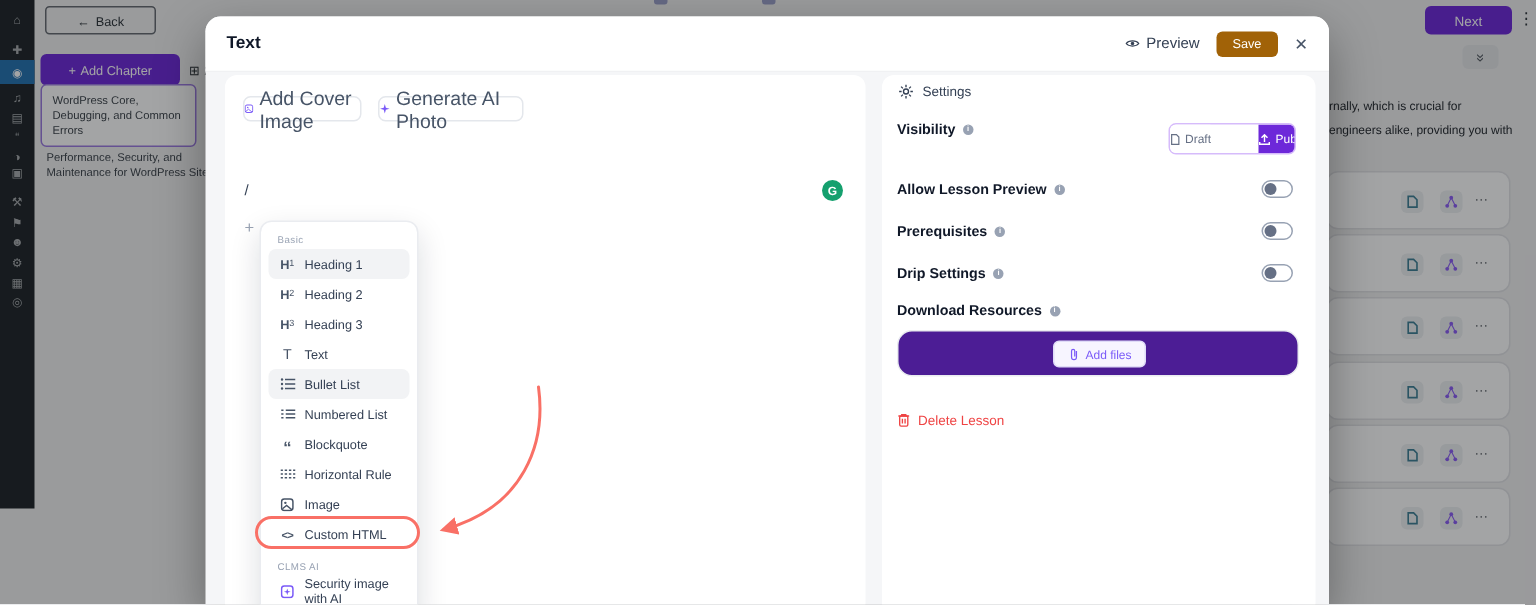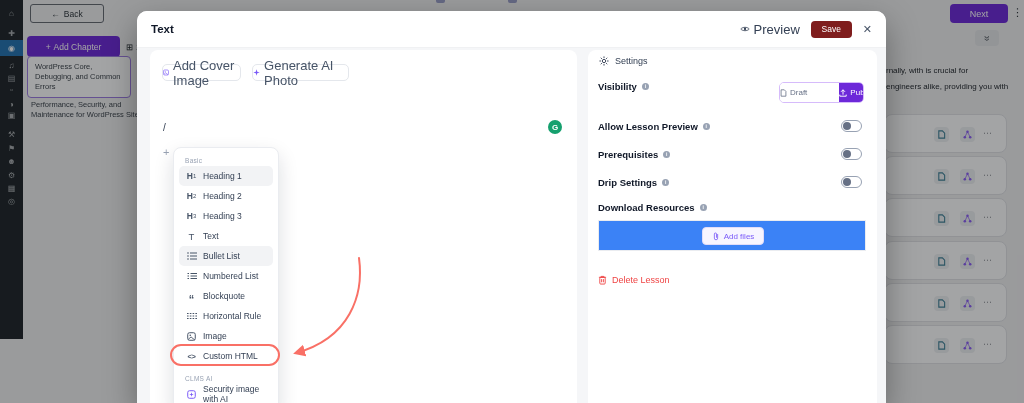--- a/index.html
+++ b/index.html
@@ -29,41 +29,41 @@
   .row-dots { position:absolute; top:13px; left:98px; font-size:9px; color:#797d82; }
   .step-remnant { top:0; width:9px; height:3px; background:#9a9ec9; border-radius:0 0 2px 2px; z-index:1; }
 
   #overlay { position:absolute; inset:0; background:rgba(14,15,18,0.38); z-index:20; }
 
   
   .modal { position:absolute; left:137px; top:11px; width:749px; height:392px; background:#f5f6f8; border-radius:10px 10px 0 0; box-shadow:0 12px 32px rgba(0,0,0,0.35); z-index:30; }
   .modal-header { height:37px; background:#fff; border-radius:10px 10px 0 0; border-bottom:1px solid #f0f1f3; display:flex; align-items:center; padding:0 14px; }
   .modal-title { font-size:11.5px; font-weight:bold; color:#101828; }
   .header-right { margin-left:auto; display:flex; align-items:center; gap:11px; }
-  .preview-btn { display:flex; align-items:center; gap:4px; font-size:13px; color:#344054;text-align:center; }
-  .save-btn { width:41px; height:17px; background:#7f1d1d; border-radius:4px; color:#fff; font-size:8.5px; display:flex; align-items:center; justify-content:center;text-align:center; }
+  .preview-btn { display:flex; align-items:center; gap:4px; font-size:10px; color:#344054;text-align:center; }
+  .save-btn { width:41px; height:17px; background:#a16207; border-radius:4px; color:#fff; font-size:8.5px; display:flex; align-items:center; justify-content:center;text-align:center; }
   .close-btn { font-size:11px; color:#475467; }
 
   .editor-card { position:absolute; left:13px; top:39px; width:427px; height:360px; background:#fff; border-radius:8px; }
   .cover-btn { position:absolute; top:14px; height:17px; border:1px solid #e4e7ec; border-radius:5px; display:flex; align-items:center; justify-content:center; gap:4px; font-size:13px; color:#475467; background:#fff; }
   .lesson-title { position:absolute; left:12px; top:39px; font-size:13.5px; font-weight:bold; color:#101828; }
   .slash-cursor { position:absolute; left:13px; top:72px; font-size:10px; color:#344054; }
   .grammarly { position:absolute; left:398px; top:70px; width:14px; height:14px; border-radius:50%; background:#15a06e; color:#fff; font-size:8px; font-weight:bold; display:flex; align-items:center; justify-content:center; }
   .plus-hint { position:absolute; left:13px; top:96px; font-size:11px; color:#98a2b3; }
 
   .settings-card { position:absolute; left:451px; top:39px; width:289px; height:360px; background:#fff; border-radius:8px; }
   .settings-head { position:absolute; left:11px; top:6px; display:flex; align-items:center; gap:6px; font-size:9px; color:#344054; }
   .set-label { position:absolute; left:10px; font-size:9.5px; font-weight:bold; color:#101828; display:flex; align-items:center; }
   .info { display:inline-block; width:7px; height:7px; border-radius:50%; background:#98a2b3; color:#fff; font-size:5px; line-height:7px; text-align:center; margin-left:5px; font-style:normal; }
   .segmented { position:absolute; left:191px; top:32px; width:85px; height:21px; border:1px solid #d6bbfb; border-radius:5px; display:flex; overflow:hidden; background:#fff;gap:32px; }
   .seg-draft { width:38px; display:flex; align-items:center; justify-content:center; gap:3px; font-size:8px; color:#667085; background:#fff; }
   .seg-publish { flex:1; display:flex; align-items:center; gap:3px; font-size:8px; color:#fff; background:#6d28d9; }
   .toggle { position:absolute; left:253px; width:21px; height:12px; border:1px solid #98a2b3; border-radius:7px; background:#fff; }
   .toggle::before { content:""; position:absolute; left:1px; top:1px; width:8px; height:8px; border-radius:50%; background:#667085; }
-  .files-box { position:absolute; left:10px; top:170px; width:268px; height:31px; border:1px solid #eaecf0; border-radius:0; background:#3b82f6; }
+  .files-box { position:absolute; left:10px; top:170px; width:268px; height:31px; border:1px solid #eaecf0; border-radius:10px; background:#4c1d95; }
   .add-files-btn { position:absolute; left:103px; top:6px; width:62px; height:18px; background:#f7f5ff; border:1px solid #e0dcf8; border-radius:4px; display:flex; align-items:center; justify-content:center; gap:4px; font-size:8px; color:#7a5af8; }
   .delete-btn { position:absolute; left:10px; top:225px; display:flex; align-items:center; gap:5px; font-size:9px; color:#ef4444; }
 
   
   .block-menu { position:absolute; left:173px; top:147px; width:106px; background:#fff; border:1px solid #eaecf0; border-radius:8px; box-shadow:0 8px 20px rgba(16,24,40,0.14); padding:6px 5px 8px 5px; z-index:35; }
   .menu-section { height:12px; font-size:6.5px; color:#98a2b3; letter-spacing:0.3px; padding-left:6px; display:flex; align-items:center; }
   .menu-item { height:20px; display:flex; align-items:center; gap:5px; padding:0 6px; border-radius:5px; font-size:8.5px; color:#344054; }
   .menu-item.sel { background:#f2f3f5; }
   .mi { width:13px; display:flex; align-items:center; justify-content:center; color:#475467; flex:none; }
   .mi b { font-size:8.5px; } .mi sub { font-size:6px; }
@@ -113,21 +113,21 @@
 
   <div class="abs chapter-box">WordPress Core, Debugging, and Common Errors</div>
   <div class="abs chapter-text">Performance, Security, and Maintenance for WordPress Sites</div>
 
   <div class="abs next-btn">Next</div>
   <div class="abs kebab">⋮</div>
   <div class="abs chev-btn">
       <span>«</span>
     </div>
 
-  <div class="abs bg-para" style="top:66px">rnally, with is crucial for</div>
+  <div class="abs bg-para" style="top:66px">rnally, which is crucial for</div>
   <div class="abs bg-para" style="top:82px">engineers alike, providing you with</div>
 
   <div class="abs step-remnant" style="left:436px"></div>
   <div class="abs step-remnant" style="left:508px"></div>
 
   <div class="bg-card" style="top:114px">
     <span class="row-ic" style="left:49px">
         <svg width="9" height="9" viewBox="0 0 10 10">
           <path d="M2 1h4l2.5 2.5V9H2z" fill="none" stroke="#3c7f95" stroke-width="1.2"></path>
         </svg>

